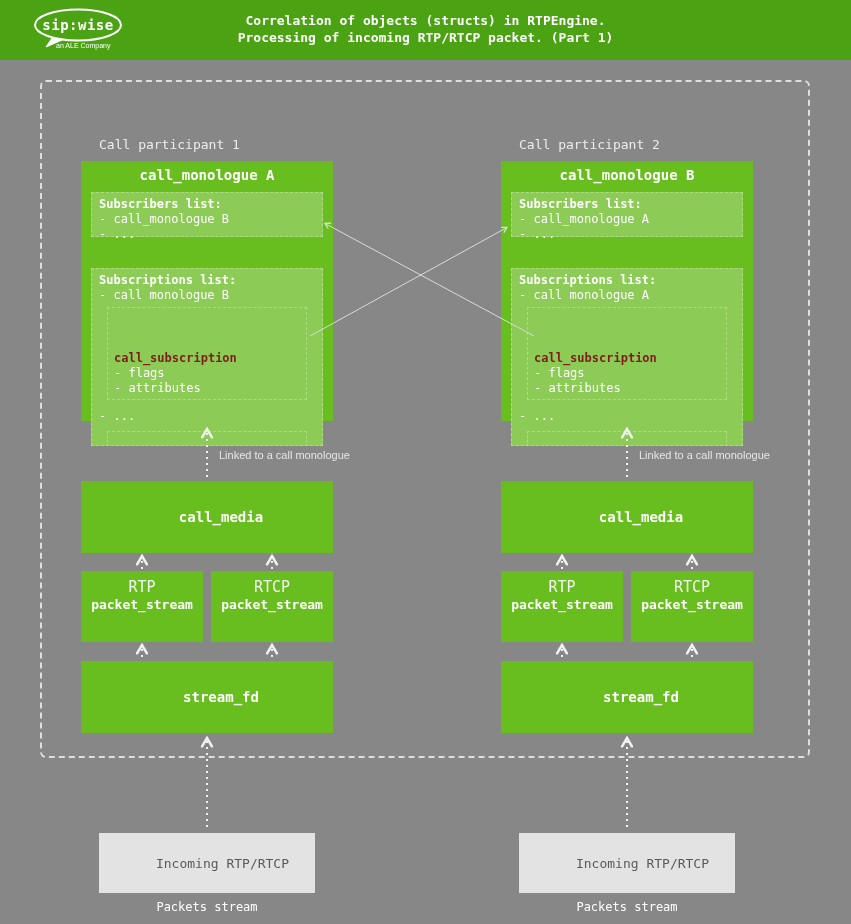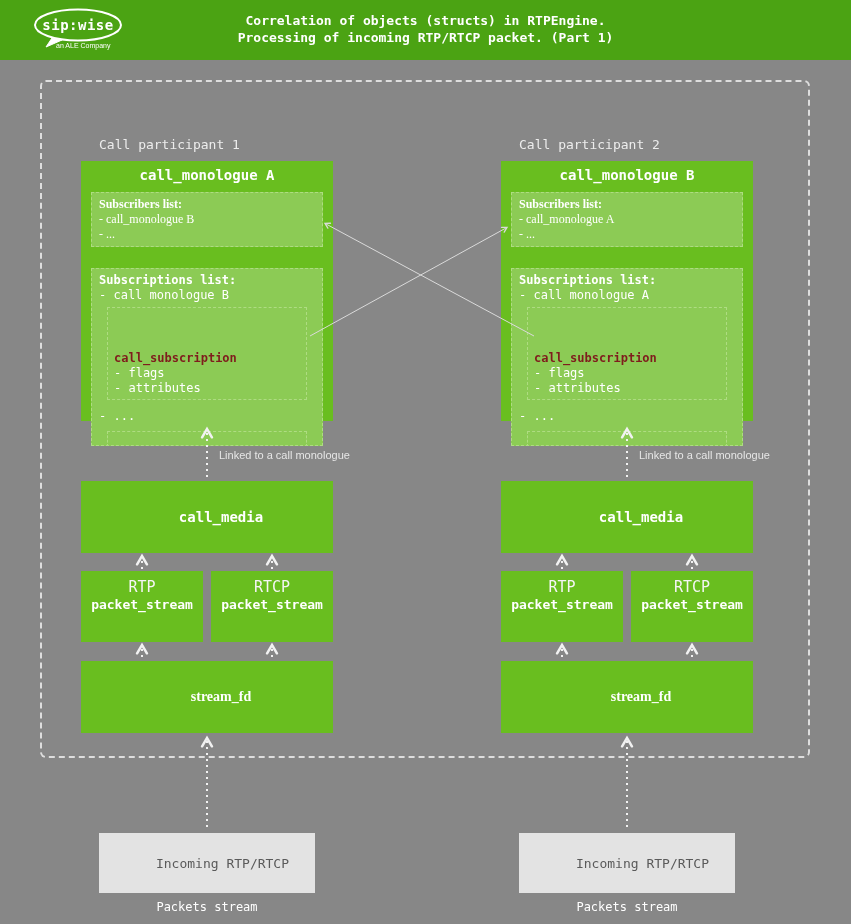--- a/index.html
+++ b/index.html
@@ -51,41 +51,41 @@
   }
   .mono-title {
     position: absolute; left: 0; top: 6px; width: 100%; text-align: center;
     color: #fff; font-weight: bold; font-size: 14px;
   }
   .subbox {
     position: absolute; left: 10px; right: 10px;
     background: #8CCB55; border: 1px dashed #AEDC82;
     padding: 4px 7px; color: #fff; font-size: 12px;
   }
-  .subscribers { top: 31px; height: 55px; font-family: Liberation Serif, serif; }
+  .subscribers { top: 31px; height: 45px; }
   .subscriptions { top: 107px; height: 178px; overflow: hidden; }
   .subbox-title { font-weight: bold; line-height: 15px; }
   .subbox-item { line-height: 15px; }
   .subscription-box { margin: 4px 8px 0; border: 1px dashed #AEDC82; padding: 3px 6px; }
   .subscription-title { color: #7f1d1d; font-weight: bold; line-height: 15px; margin-top: 40px; }
   .more { margin-top: 9px; }
   .empty-sub-box { margin: 7px 8px 0; height: 16px; border: 1px dashed #AEDC82; }
 
   .linked-label {
     position: absolute; left: 138px; top: 449px; white-space: nowrap;
     font-family: "Liberation Sans", sans-serif; font-size: 11px; color: #E6E6E6;
   }
 
   .media-box, .fd-box {
     position: absolute; left: 0; width: 252px; height: 72px; background: #69BE1F;
     display: flex; align-items: center; justify-content: center;
     color: #fff; font-weight: bold; font-size: 14px; padding-left: 28px;
   }
   .media-box { top: 481px; }
-  .fd-box { top: 661px; font-family: Liberation Serif, serif; }
+  .fd-box { top: 661px; }
 
   .ps-box {
     position: absolute; top: 571px; width: 122px; height: 71px;
     background: #69BE1F; color: #fff; text-align: center;
   }
   .ps-left { left: 0; }
   .ps-right { left: 130px; }
   .ps-proto { margin-top: 7px; font-size: 15px; color: #F5F5F5; }
   .ps-name { margin-top: 1px; font-weight: bold; font-size: 13px; }
 

